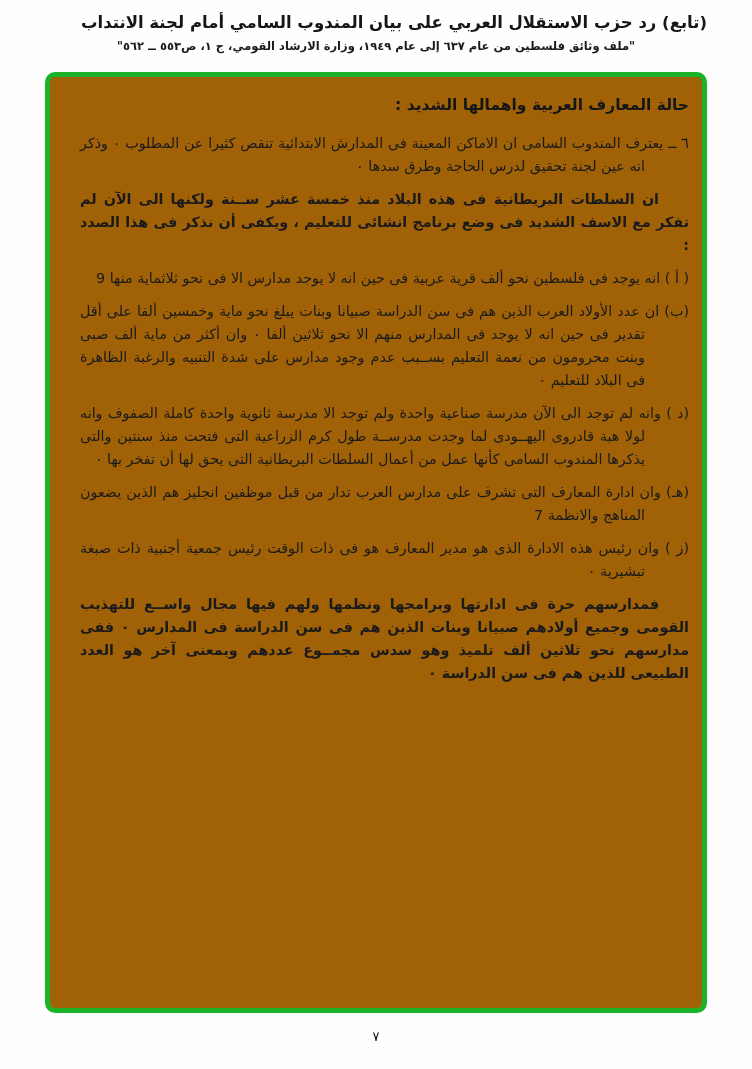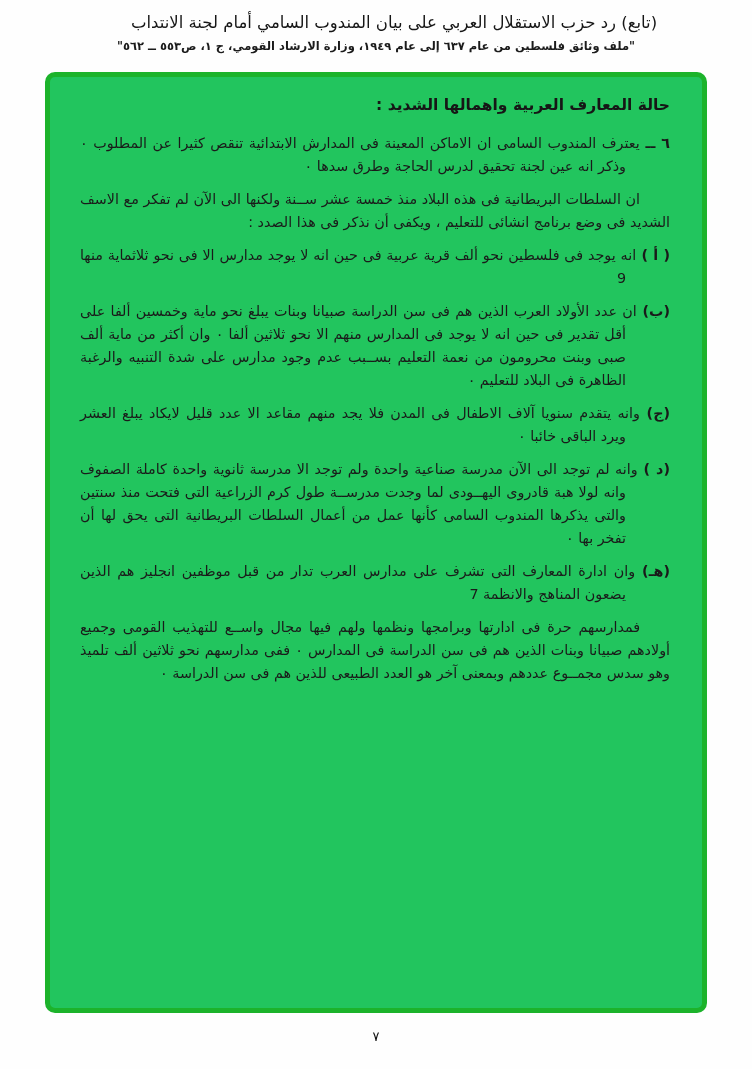--- a/index.html
+++ b/index.html
@@ -17,41 +17,41 @@
     height: 1069px;
     direction: rtl;
     background: #fefefe;
   }
   .doc-header {
     text-align: center;
     padding-top: 13px;
   }
   .doc-title {
     font-size: 16.5px;
-    font-weight: normal;
+    font-weight: bold;
     letter-spacing: 0.2px;
     margin-left: 36px;
   }
   .doc-source {
     font-size: 11.5px;
     font-weight: bold;
     margin-top: 7px;
     color: #1b1b1b;
   }
   .content-frame {
     position: absolute;
     top: 72px;
     right: 45px;
     left: 45px;
     height: 941px;
     border: 5px solid #1cb32b;
     border-radius: 10px;
-    padding: 17px 32px 10px 30px;
+    padding: 17px 13px 10px 30px;
     overflow: hidden;
-    background: #22c55e;
+    background: #a16207;
   }
   .section-heading {
     font-size: 15.5px;
     font-weight: bold;
     line-height: 23px;
     margin-bottom: 15px;
     text-align: right;
   }
   .item, .para {
     font-size: 14.3px;
@@ -59,26 +59,27 @@
     text-align: justify;
     margin-bottom: 10px;
     color: #1a1a1a;
   }
   
   .item {
     padding-right: 44px;
     text-indent: -44px;
   }
   .item .marker {
-    font-weight: bold;
+    font-weight: normal;
     white-space: pre;
   }
   
   .para {
     text-indent: 30px;
+    font-weight: bold;
   }
   .page-number {
     position: absolute;
     top: 1029px;
     width: 100%;
     text-align: center;
     font-size: 13px;
     color: #111111;
   }
 </style>
@@ -97,27 +98,27 @@
     <h2 class="section-heading">حالة المعارف العربية واهمالها الشديد :</h2>
 
     <p class="item"><span class="marker">٦ ــ </span><span>يعترف المندوب السامى ان الاماكن المعينة فى المدارش الابتدائية تنقص كثيرا عن المطلوب ٠ وذكر انه عين لجنة تحقيق لدرس الحاجة وطرق سدها ٠</span></p>
 
     <p class="para"><span>ان السلطات البريطانية فى هذه البلاد منذ خمسة عشر ســنة ولكنها الى الآن لم تفكر مع الاسف الشديد فى وضع برنامج انشائى للتعليم ، ويكفى أن نذكر فى هذا الصدد :</span></p>
 
     <p class="item"><span class="marker">( أ ) </span><span>انه يوجد فى فلسطين نحو ألف قرية عربية فى حين انه لا يوجد مدارس الا فى نحو ثلاثماية منها 9</span></p>
 
     <p class="item"><span class="marker">(ب) </span><span>ان عدد الأولاد العرب الذين هم فى سن الدراسة صبيانا وبنات يبلغ نحو ماية وخمسين ألفا على أقل تقدير فى حين انه لا يوجد فى المدارس منهم الا نحو ثلاثين ألفا ٠ وان أكثر من ماية ألف صبى وبنت محرومون من نعمة التعليم بســبب عدم وجود مدارس على شدة التنبيه والرغبة الظاهرة فى البلاد للتعليم ٠</span></p>
 
-    <p class="item"><span class="marker">(ج) </span><span>وانه يتقدم سنويا آلاف الاطفال فى المدن فلا يجد منهم مقاعد الا عدد قليل لايكاد يبلغ العشر ويرد الباقى خائبا ٠</span></p>
 
     <p class="item"><span class="marker">(د ) </span><span>وانه لم توجد الى الآن مدرسة صناعية واحدة ولم توجد الا مدرسة ثانوية واحدة كاملة الصفوف وانه لولا هبة قادروى اليهــودى لما وجدت مدرســة طول كرم الزراعية التى فتحت منذ سنتين والتى يذكرها المندوب السامى كأنها عمل من أعمال السلطات البريطانية التى يحق لها أن تفخر بها ٠</span></p>
 
     <p class="item"><span class="marker">(هـ) </span><span>وان ادارة المعارف التى تشرف على مدارس العرب تدار من قبل موظفين انجليز هم الذين يضعون المناهج والانظمة 7</span></p>
 
 
+    <p class="item"><span class="marker">(ز ) </span><span>وان رئيس هذه الادارة الذى هو مدير المعارف هو فى ذات الوقت رئيس جمعية أجنبية ذات صبغة تبشيرية ٠</span></p>
 
 
     <p class="para"><span>فمدارسهم حرة فى ادارتها وبرامجها ونظمها ولهم فيها مجال واســع للتهذيب القومى وجميع أولادهم صبيانا وبنات الذين هم فى سن الدراسة فى المدارس ٠ ففى مدارسهم نحو ثلاثين ألف تلميذ وهو سدس مجمــوع عددهم وبمعنى آخر هو العدد الطبيعى للذين هم فى سن الدراسة ٠</span></p>
 
 
   </section>
 
   <footer class="page-number">٧</footer>
 
 </div>

